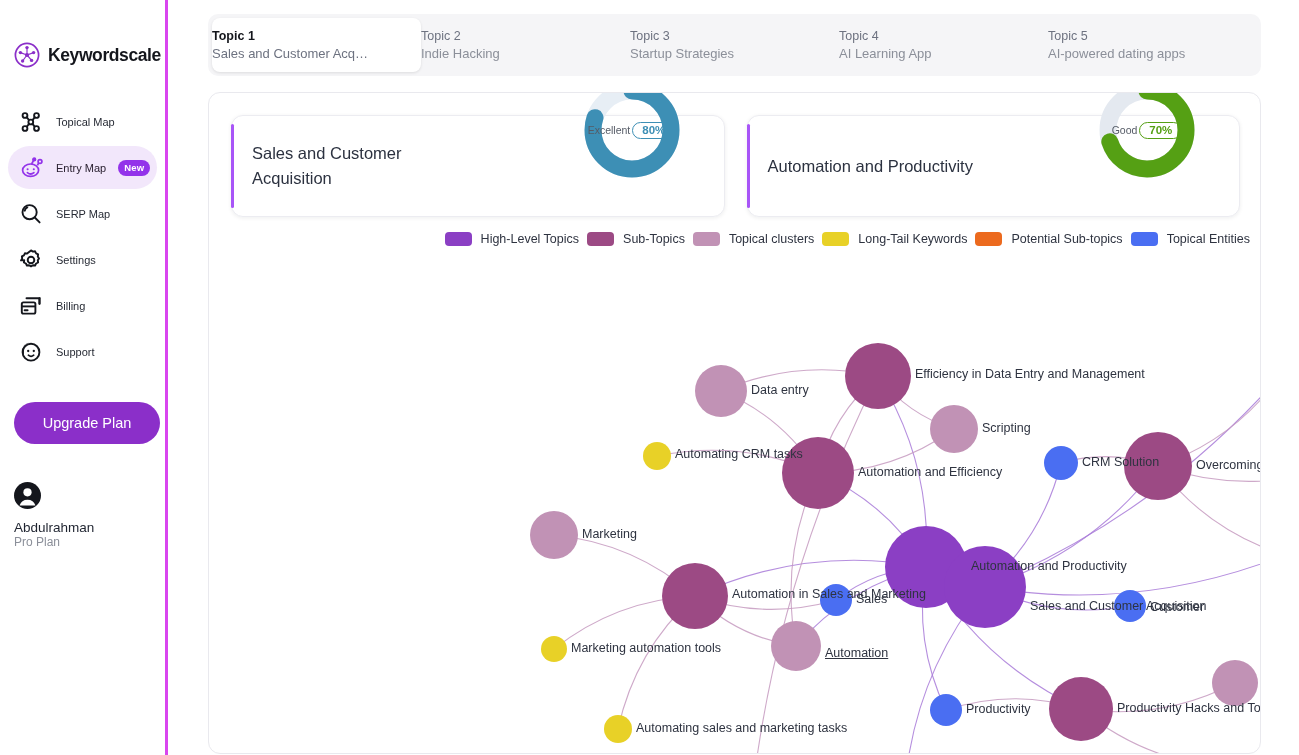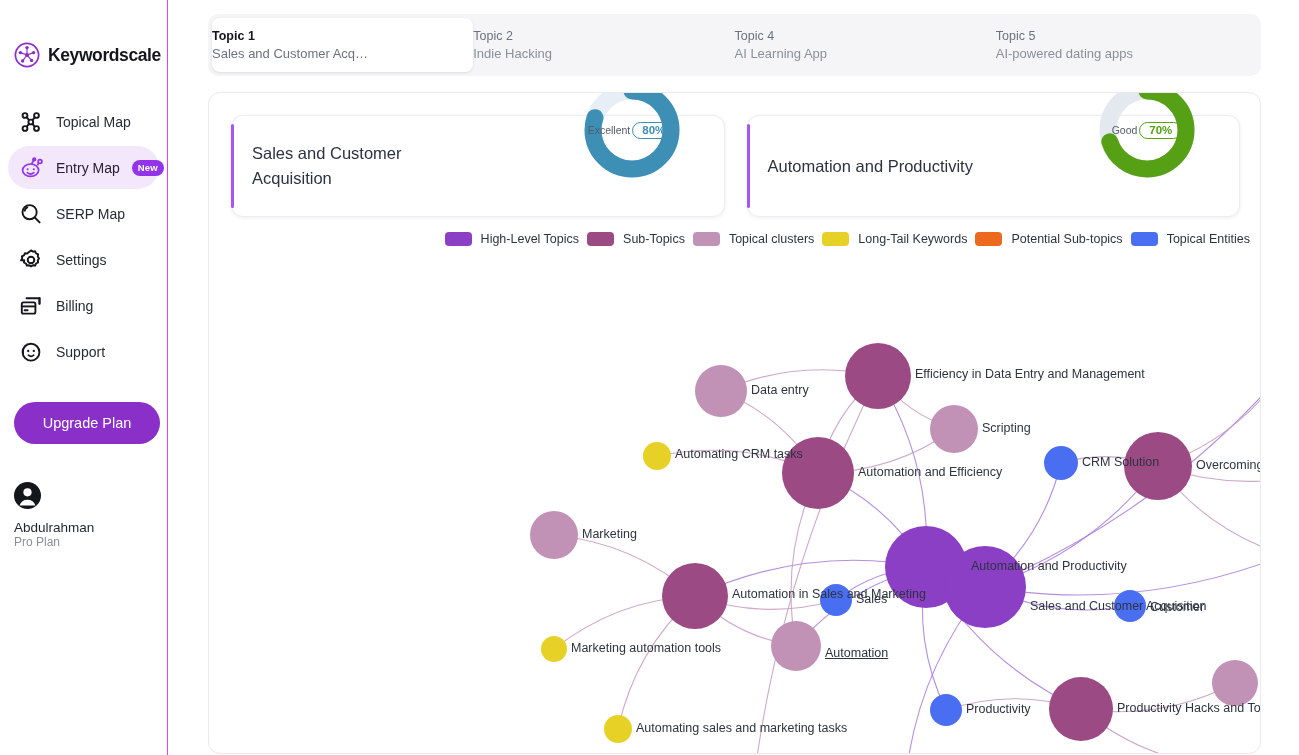--- a/index.html
+++ b/index.html
@@ -9,37 +9,37 @@
     background: #ffffff;
     font-family: "Liberation Sans", sans-serif;
     color: #1f2430;
   }
   .app { display: flex; width: 1299px; height: 755px; }
 
   
   .sidebar {
     width: 168px; height: 755px; flex: 0 0 168px;
     background: #ffffff;
-    border-right: 1px solid #d946ef;
+    border-right: 3px solid #d946ef;
     position: relative;
   }
   .brand { display: flex; align-items: center; gap: 8px; padding: 42px 0 0 14px; }
   .brand-mark { width: 26px; height: 26px; flex: 0 0 26px; }
   .brand-name {
     font-size: 17.5px; font-weight: 700; letter-spacing: -0.4px;
     color: #14161c;
   }
   .nav { margin-top: 32px; padding: 0 8px; }
   .nav-item {
     display: flex; align-items: center; gap: 12px;
     height: 43px; padding: 0 10px; border-radius: 22px;
     cursor: pointer; margin-bottom: 3px;
   }
   .nav-item .nav-ico { width: 26px; height: 26px; flex: 0 0 26px; display:flex; align-items:center; justify-content:center; }
-  .nav-label { font-size: 14px; color: #272b35; white-space: nowrap; }
+  .nav-label { font-size: 11px; color: #272b35; white-space: nowrap; }
   .nav-item.active { background: #f2e7fb; }
   .nav-item.active .nav-label { color: #2a2030; }
   .badge-new {
     background: #9333ea; color: #fff; font-size: 9.5px; font-weight: 700;
     padding: 2px 6px 3px; border-radius: 8px; letter-spacing: 0.2px;
   }
   .upgrade-wrap { padding: 26px 14px 0; }
   .upgrade-btn {
     width: 146px; height: 42px; border: none; border-radius: 21px;
     background: #8b2fc9; color: #fff; font-size: 14.5px;
@@ -249,20 +249,24 @@
   <main class="main">
 
     <div class="tabs">
       <div class="tab active">
         <span class="tab-title">Topic 1</span>
         <span class="tab-sub">Sales and Customer Acq…</span>
       </div>
       <div class="tab">
         <span class="tab-title">Topic 2</span>
         <span class="tab-sub">Indie Hacking</span>
+      </div>
+      <div class="tab">
+        <span class="tab-title">Topic 3</span>
+        <span class="tab-sub">Startup Strategies</span>
       </div>
       <div class="tab">
         <span class="tab-title">Topic 4</span>
         <span class="tab-sub">AI Learning App</span>
       </div>
       <div class="tab">
         <span class="tab-title">Topic 5</span>
         <span class="tab-sub">AI-powered dating apps</span>
       </div>
     </div>

